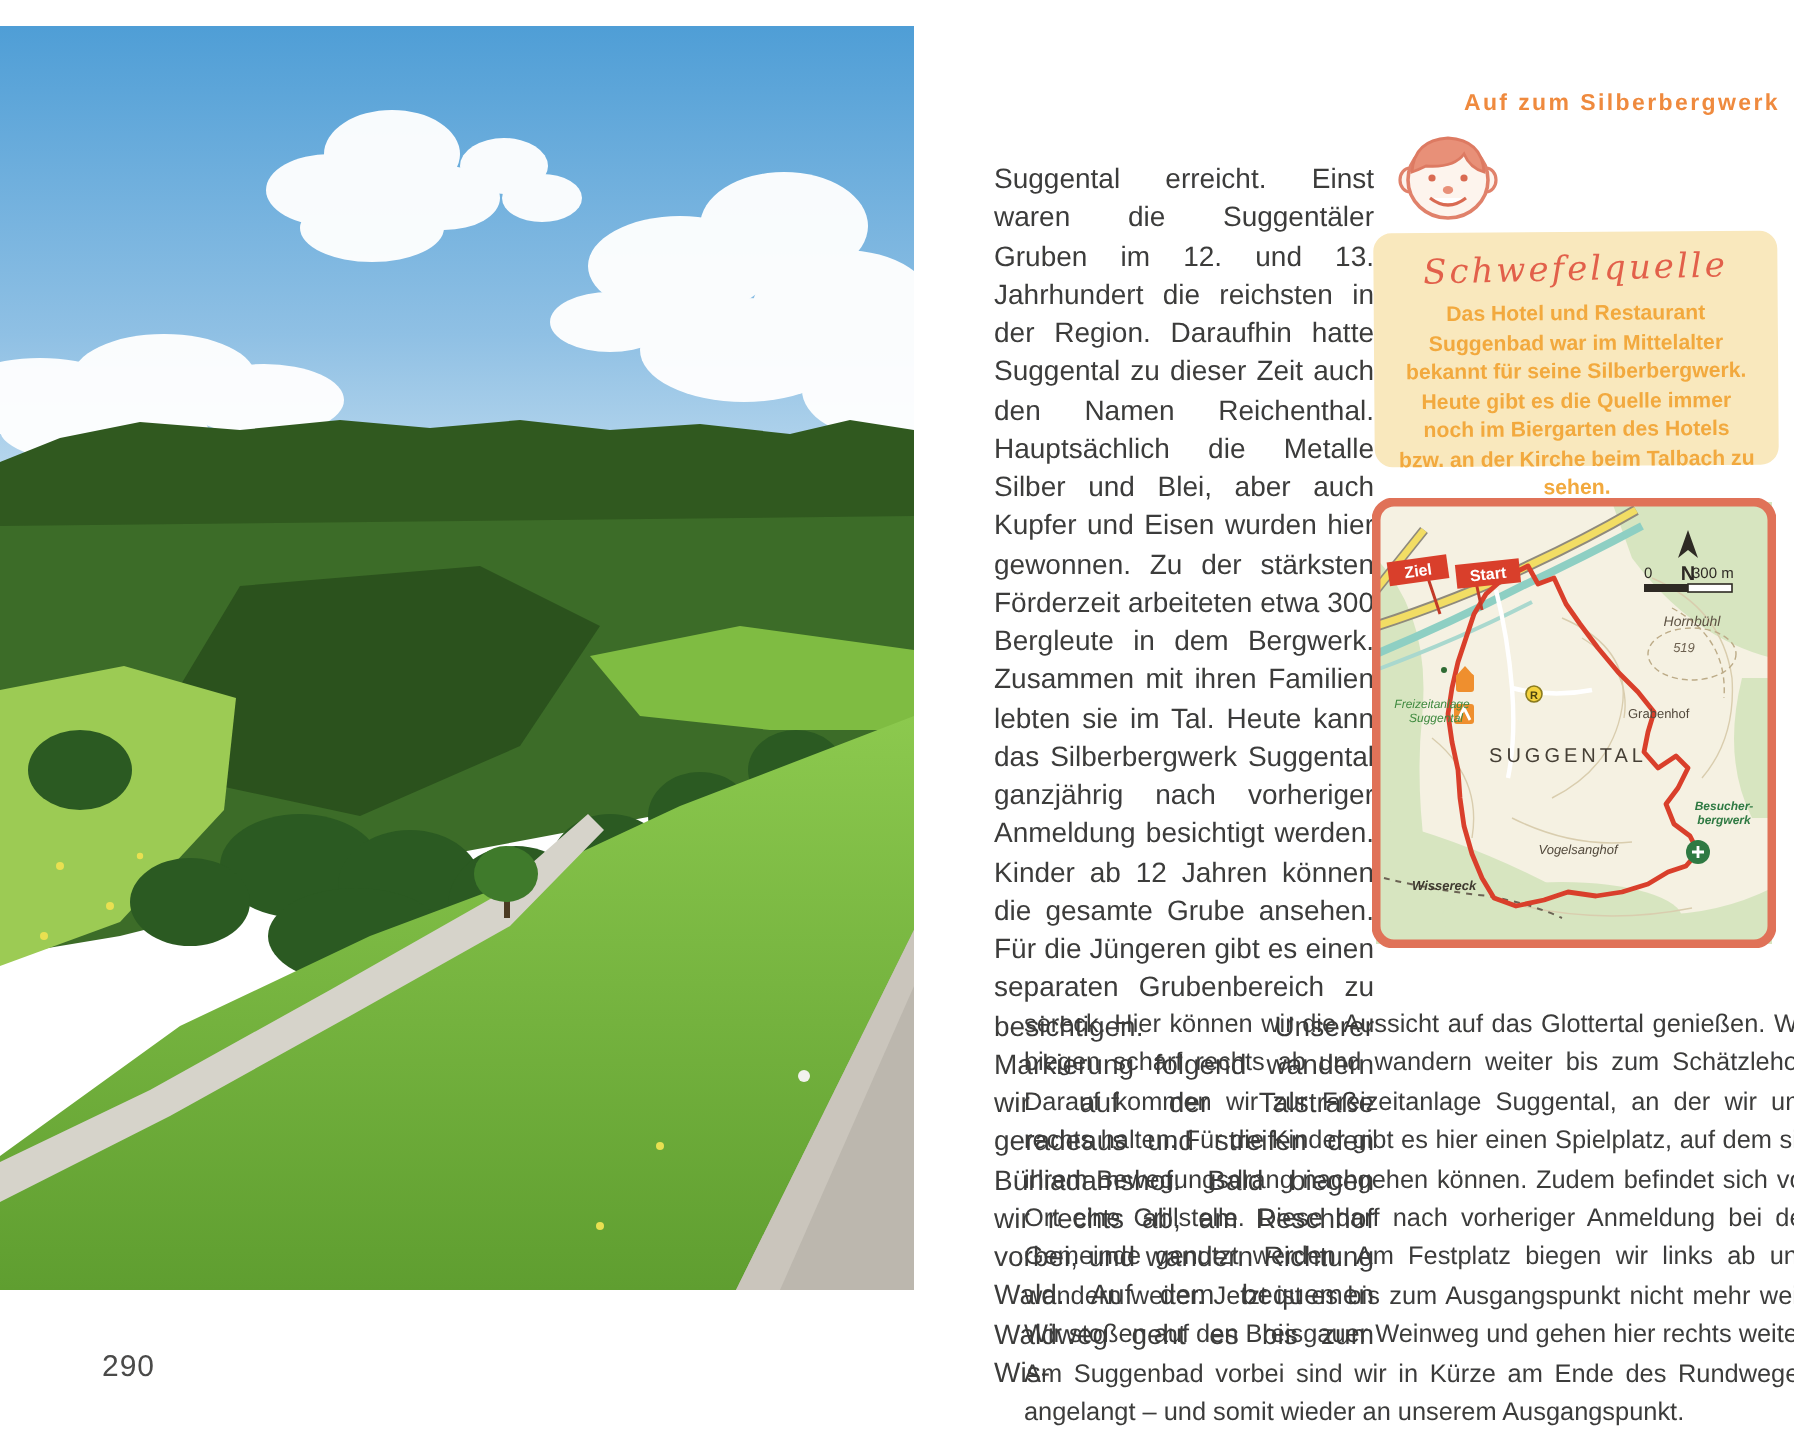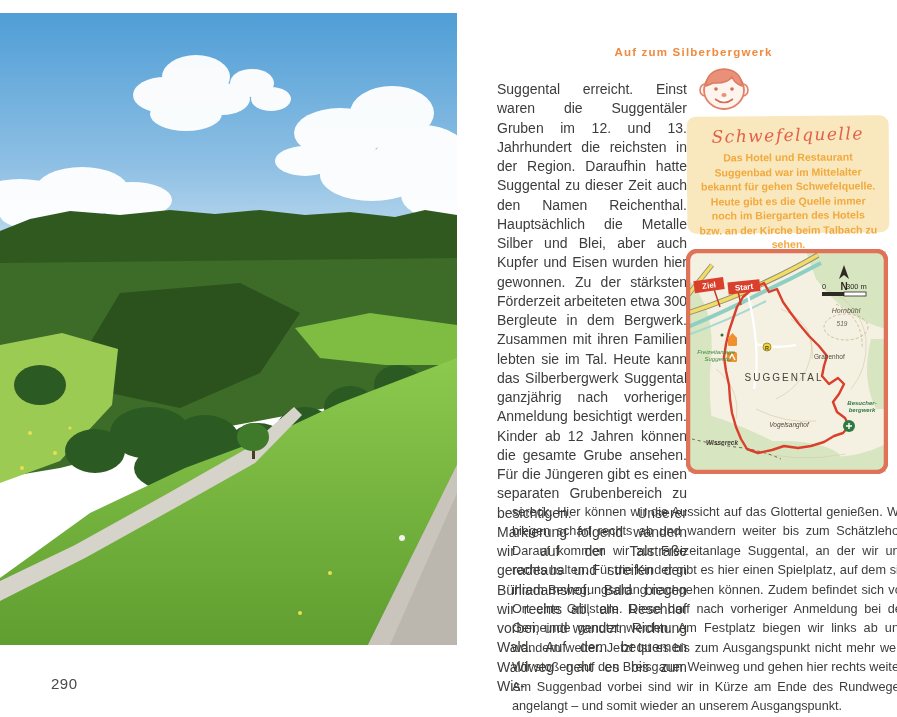--- a/index.html
+++ b/index.html
@@ -5,21 +5,21 @@
   html,body{margin:0;padding:0;background:#ffffff;}
   .spread{position:relative;width:897px;height:717px;background:#ffffff;overflow:hidden;
           font-family:"Liberation Sans",sans-serif;color:#3c3c3b;}
   
   .photo{position:absolute;left:0;top:13px;width:457px;height:632px;overflow:hidden;}
   .caption{position:absolute;left:51px;top:651px;width:380px;font-size:11px;font-weight:bold;color:#2e2e2d;}
   .pagenum{position:absolute;top:675px;font-size:15px;color:#4a4a49;letter-spacing:.5px;}
   .pagenum-left{left:51px;}
   .pagenum-right{left:497px;width:393px;text-align:right;}
   
-  .chapter-header{position:absolute;left:497px;top:46px;width:393px;text-align:center;
+  .chapter-header{position:absolute;left:497px;top:46px;width:393px;text-align:right;
                   font-size:11.5px;font-weight:bold;color:#ef8a3e;letter-spacing:1.2px;}
   .col-text{position:absolute;left:497px;top:80px;width:190px;
             font-size:14px;line-height:19.25px;text-align:justify;color:#3c3c3b;}
   .full-text{position:absolute;left:497px;top:503px;width:394px;
              font-size:12.7px;line-height:19.4px;text-align:justify;color:#3c3c3b;margin-left:15px;}
   .kid-icon{position:absolute;left:699px;top:64px;width:50px;height:50px;z-index:2;}
   .info-box{position:absolute;left:687px;top:116px;width:202px;height:117px;
             background:#f9e8bd;border-radius:9px;transform:rotate(-.4deg);}
   .info-title{margin-top:9px;text-align:center;font-family:"DejaVu Serif",serif;font-style:italic;
               font-size:17px;letter-spacing:1.5px;color:#e2604a;transform:rotate(-1deg);}
@@ -114,21 +114,21 @@
       <path d="M7,22 Q8,6 25,5 Q42,6 43,22 Q36,20 33,13 Q28,20 14,19 Q10,21 7,22 Z" fill="#e89078" stroke="#dd7a62" stroke-width="1.4"></path>
       <circle cx="17" cy="25" r="1.8" fill="#d96a52"></circle>
       <circle cx="33" cy="25" r="1.8" fill="#d96a52"></circle>
       <ellipse cx="25" cy="31" rx="2.6" ry="2" fill="#e89078"></ellipse>
       <path d="M16,35 Q25,42 34,35" fill="#ffffff" stroke="#d96a52" stroke-width="1.6"></path>
     </svg>
   </div>
 
   <div class="info-box">
     <div class="info-title">Schwefelquelle</div>
-    <div class="info-body">Das Hotel und Restaurant Suggenbad war im Mittelalter bekannt für gehen Schwefelquelle. Heute gibt es die Quelle immer noch im Biergarten des Hotels bzw. an der Kirche beim Talbach zu sehen.</div>
+    <div class="info-body">Das Hotel und Restaurant Suggenbad war im Mittelalter bekannt für seine Silberbergwerk. Heute gibt es die Quelle immer noch im Biergarten des Hotels bzw. an der Kirche beim Talbach zu sehen.</div>
   </div>
 
   <div class="map-wrap">
     <svg width="202" height="225" viewBox="0 0 202 225">
       <rect x="2" y="2" width="198" height="221" rx="9" fill="#f5f1e2"></rect>
       <g fill="#d7e5c0">
         <path d="M2,30 Q30,60 25,110 Q20,160 35,223 L2,223 Z"></path>
         <path d="M120,2 L200,2 L200,80 Q160,70 130,30 Z"></path>
         <path d="M2,160 Q60,175 110,205 Q160,215 200,195 L200,223 L2,223 Z"></path>
         <path d="M185,90 Q175,130 190,160 L200,160 L200,90 Z"></path>

